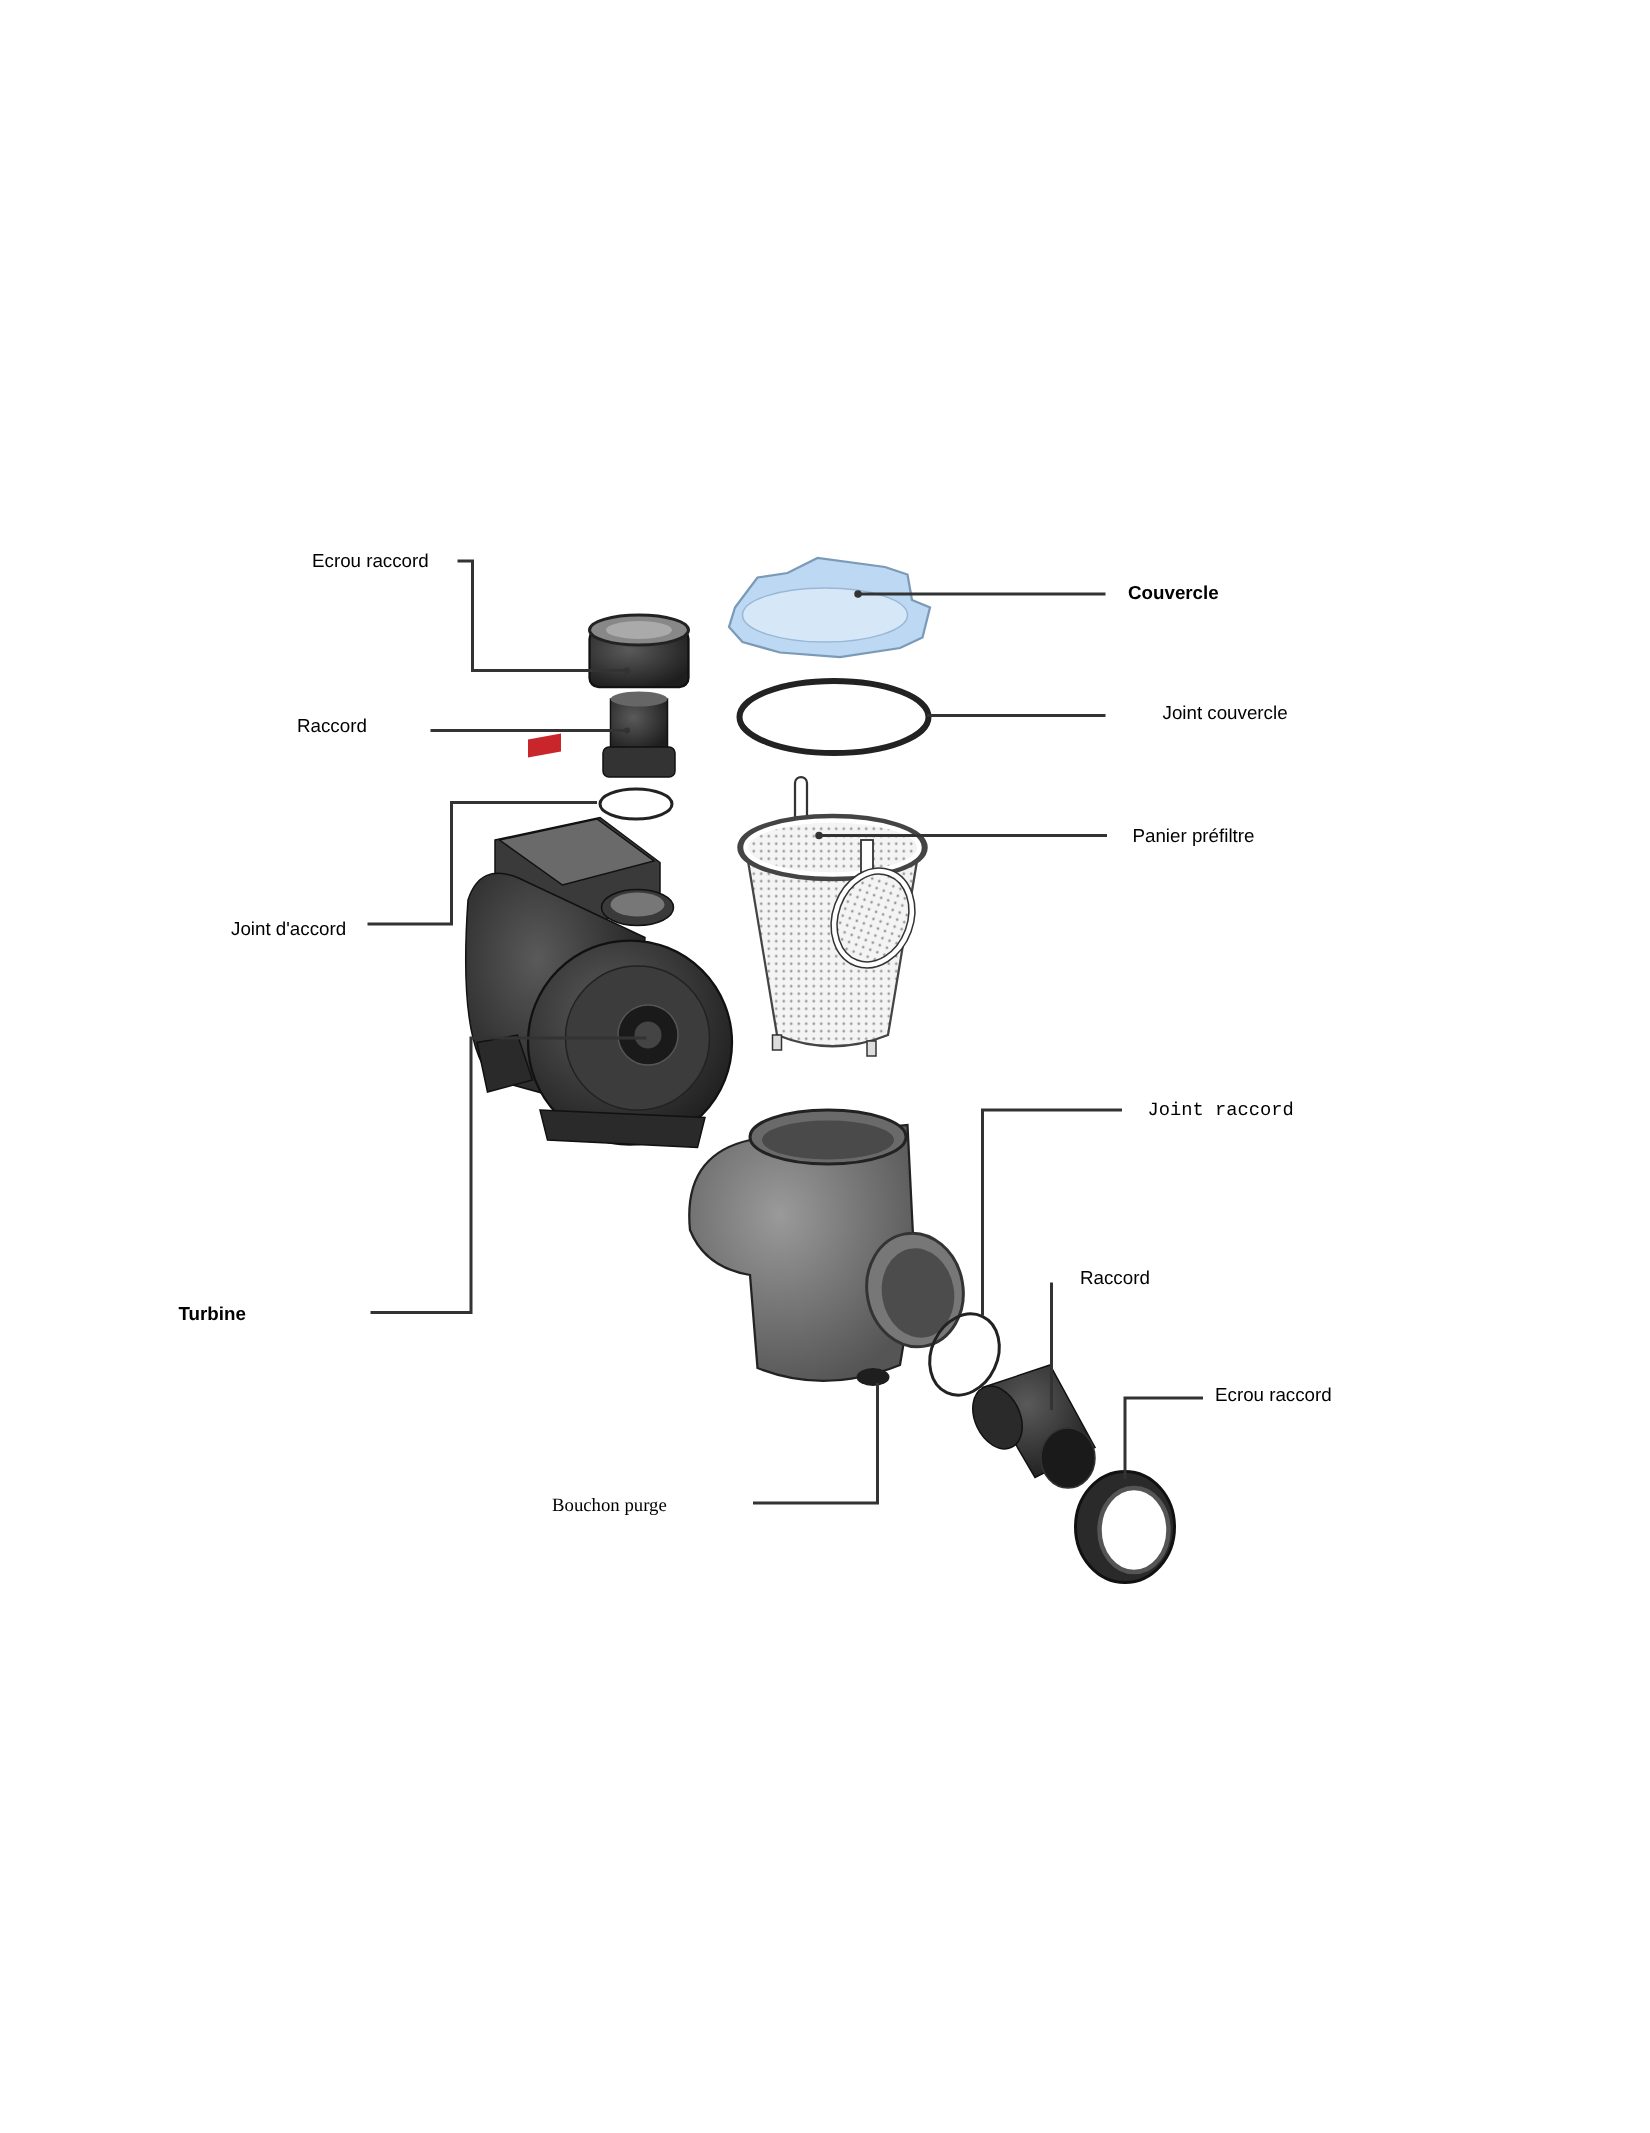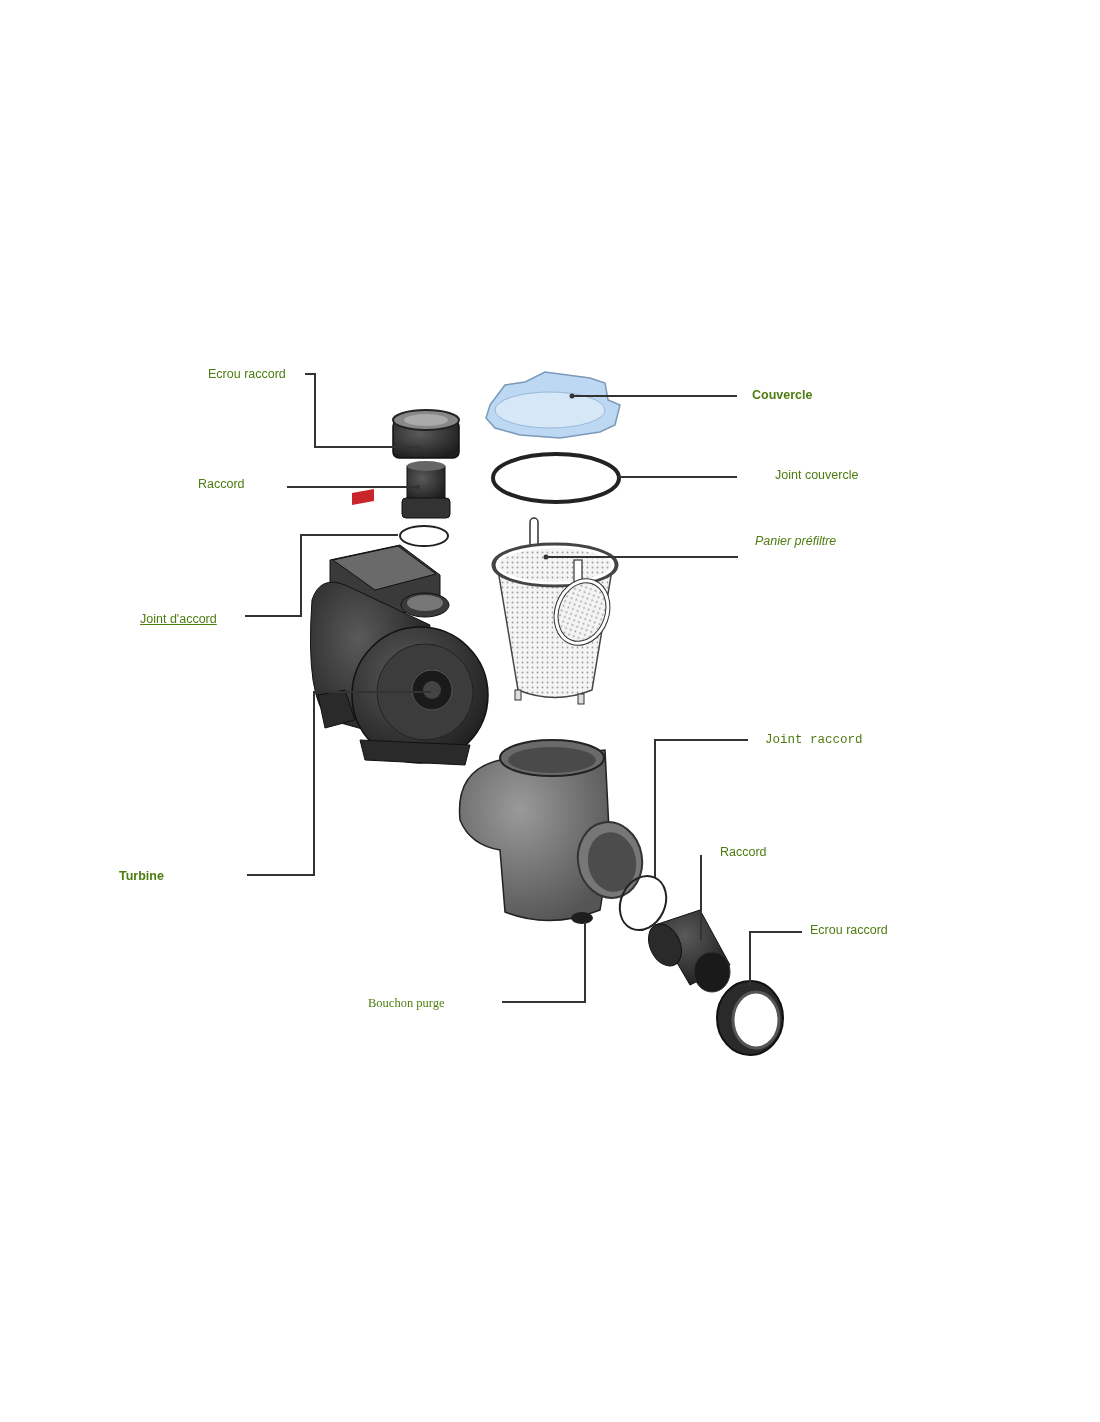--- a/index.html
+++ b/index.html
@@ -1,17 +1,17 @@
 <!DOCTYPE html>
 <html><head>
 <meta charset="utf-8">
 <style>
   html, body { margin:0; padding:0; background:#ffffff; }
   body { width:1100px; height:1422px; position:relative; overflow:hidden; font-family:"Liberation Sans", sans-serif; }
-  .label { position:absolute; font-size:12.5px; color:#4d7c0f; white-space:nowrap;text-align:center; }
+  .label { position:absolute; font-size:12.5px; color:#000000; white-space:nowrap;text-align:center; }
   svg.diagram { position:absolute; left:0; top:0; }
 </style>
 </head>
 <body>
 
 <svg class="diagram" width="1100" height="1422" viewBox="0 0 1100 1422">
   <defs>
     <pattern id="mesh" width="5" height="5" patternUnits="userSpaceOnUse">
       <rect width="5" height="5" fill="#f4f4f4"></rect>
       <circle cx="2.5" cy="2.5" r="0.9" fill="#9a9a9a"></circle>
@@ -112,21 +112,21 @@
   <g fill="#333">
     <circle cx="572" cy="396" r="2.5"></circle>
       <circle cx="546" cy="557" r="2.5"></circle>
     <circle cx="418" cy="447" r="2"></circle>
       <circle cx="418" cy="487" r="2"></circle>
   </g>
 </svg>
 
 <div class="label" style="left:208px;top:367px;">Ecrou raccord</div>
 <div class="label" style="left:198px;top:477px;">Raccord</div>
-<div class="label" style="left:140px;top:612px;text-decoration:underline;">Joint d'accord</div>
+<div class="label" style="left:154px;top:612px;">Joint d'accord</div>
 <div class="label" style="left:119px;top:869px;font-weight:bold;">Turbine</div>
 <div class="label" style="left:752px;top:388px;font-weight:bold;">Couvercle</div>
 <div class="label" style="left:759px;top:468px;margin-left:16px;">Joint couvercle</div>
-<div class="label" style="left:755px;top:534px;font-style:italic;">Panier préfiltre</div>
+<div class="label" style="left:755px;top:550px;">Panier préfiltre</div>
 <div class="label" style="left:765px;top:733px;font-family:Liberation Mono, monospace;">Joint raccord</div>
 <div class="label" style="left:720px;top:845px;">Raccord</div>
 <div class="label" style="left:810px;top:923px;">Ecrou raccord</div>
 <div class="label" style="left:368px;top:996px;font-family:Liberation Serif, serif;">Bouchon purge</div>
 
 </body></html>

